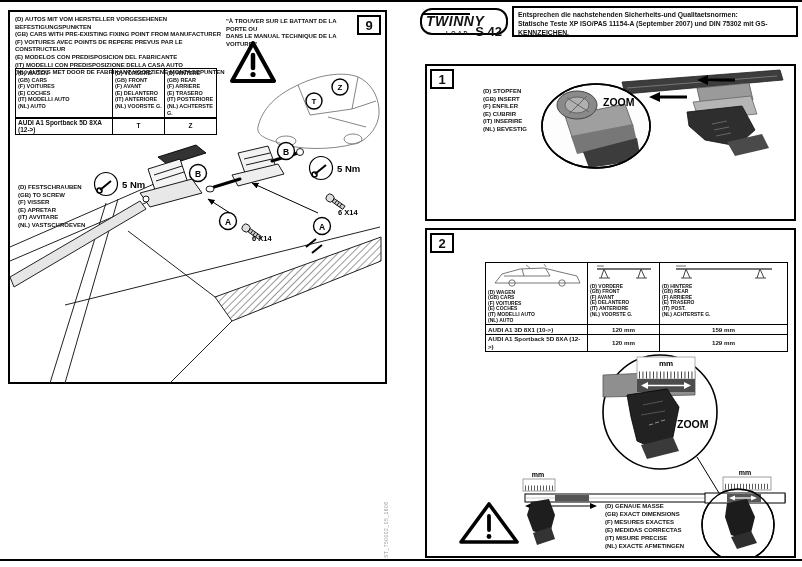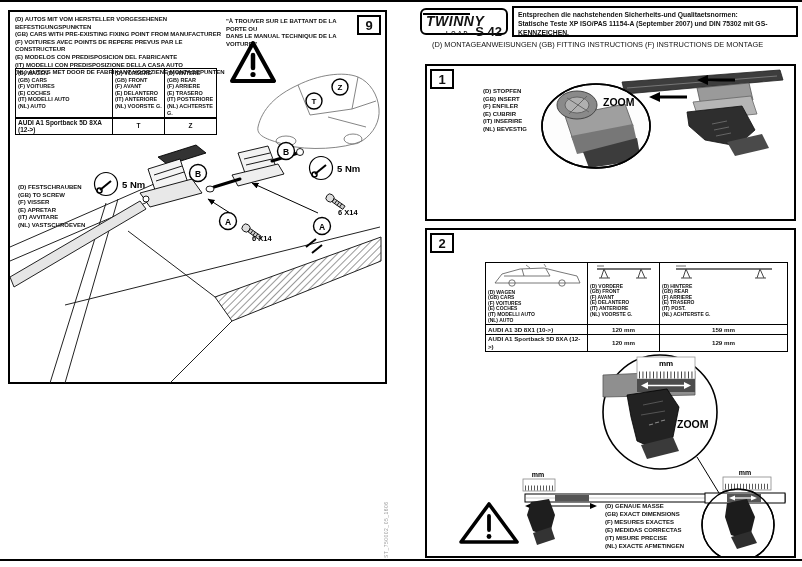--- a/index.html
+++ b/index.html
@@ -24,21 +24,21 @@
               table-layout:fixed; width:201px; }
   .p9-table td { border:1px solid #000; padding:1px 2px; vertical-align:top;
                  font-size:5.5px; font-weight:700; line-height:6.6px; }
   .p9-table tr.vrow td { border-top:2px solid #000; font-size:6.5px;
                  height:12px; vertical-align:middle; text-align:center; }
   .p9-table tr.vrow td:first-child { text-align:left; }
   .p9-screw { position:absolute; left:8px; top:172px; width:110px; }
 
   
   .logo-box { position:absolute; left:420px; top:8px; width:88px; height:27px;
-              border:2px solid #000; border-radius:6px; padding:2px 4px; }
+              border:2px solid #000; border-radius:12px; padding:2px 4px; }
   .brand { font-size:14px; font-weight:800; font-style:italic; letter-spacing:.5px;
            line-height:12px; position:relative; display:inline-block; }
   .brand::before { content:""; position:absolute; top:-2px; left:-3px; right:14px;
            height:2px; background:#000; }
   .brand-sub { font-size:5.5px; font-weight:800; letter-spacing:2px; margin-left:20px;
            line-height:6px; }
   .model { position:absolute; right:4px; top:14px; font-size:13px; font-weight:700; }
   .standards { position:absolute; left:512px; top:6px; width:286px; height:31px;
                border:2px solid #000; padding:2px 4px; font-size:6.8px;
                font-weight:700; line-height:9px; }
@@ -232,21 +232,20 @@
     <div class="logo-box">
       <div class="brand">TWINNY</div>
       <div class="brand-sub">LOAD</div>
       <div class="model">S 42</div>
     </div>
     <div class="standards">
       <div>Entsprechen die nachstehenden Sicherheits-und Qualitaetsnormen:</div>
       <div>Statische Teste XP ISO/PAS 11154-A (September 2007) und DIN 75302 mit GS-KENNZEICHEN.</div>
     </div>
     <div class="instr">
-      <div>(D) MONTAGEANWEISUNGEN  (GB) FITTING INSTRUCTIONS  (F) INSTRUCTIONS DE MONTAGE</div>
     </div>
   </header>
 
   <section class="p1">
     <div class="numbox pnum">1</div>
     <div class="p1-labels tiny">
       <div>(D) STOPFEN</div>
         <div>(GB) INSERT</div>
       <div>(F) ENFILER</div>
         <div>(E) CUBRIR</div>

